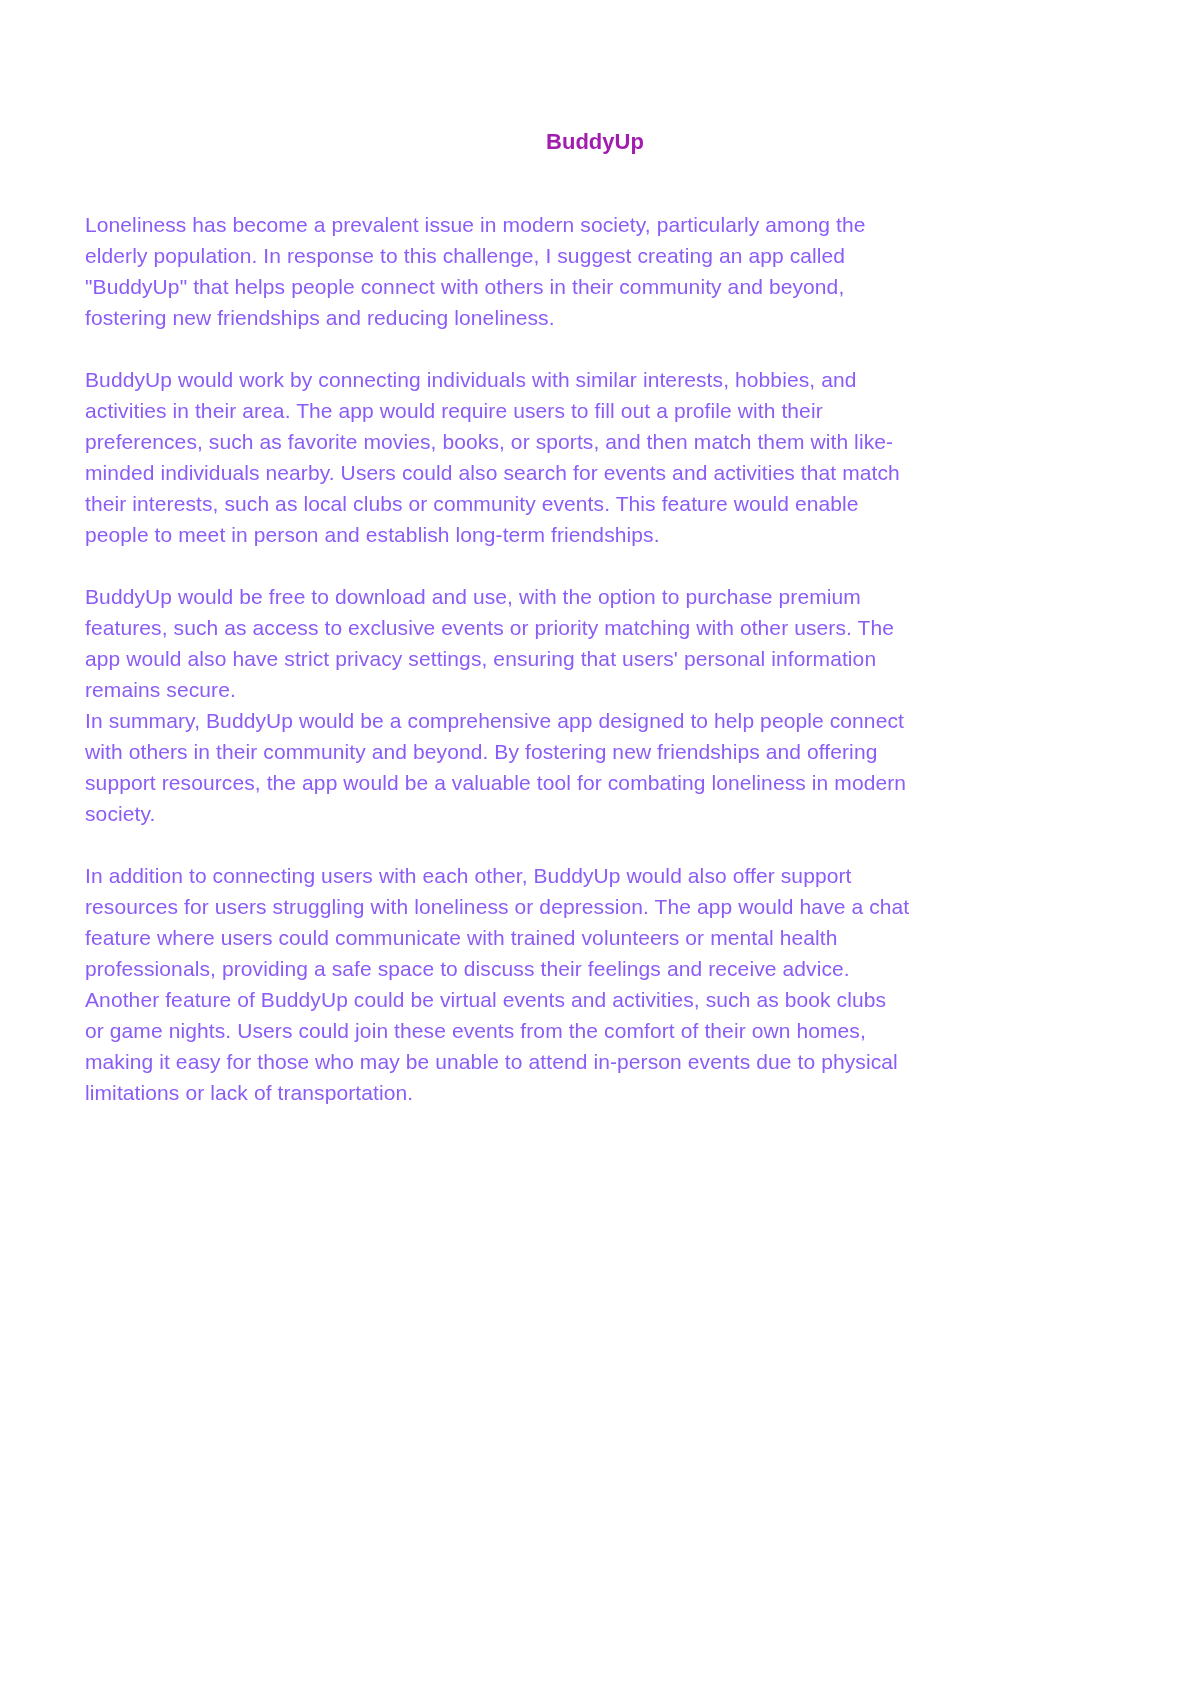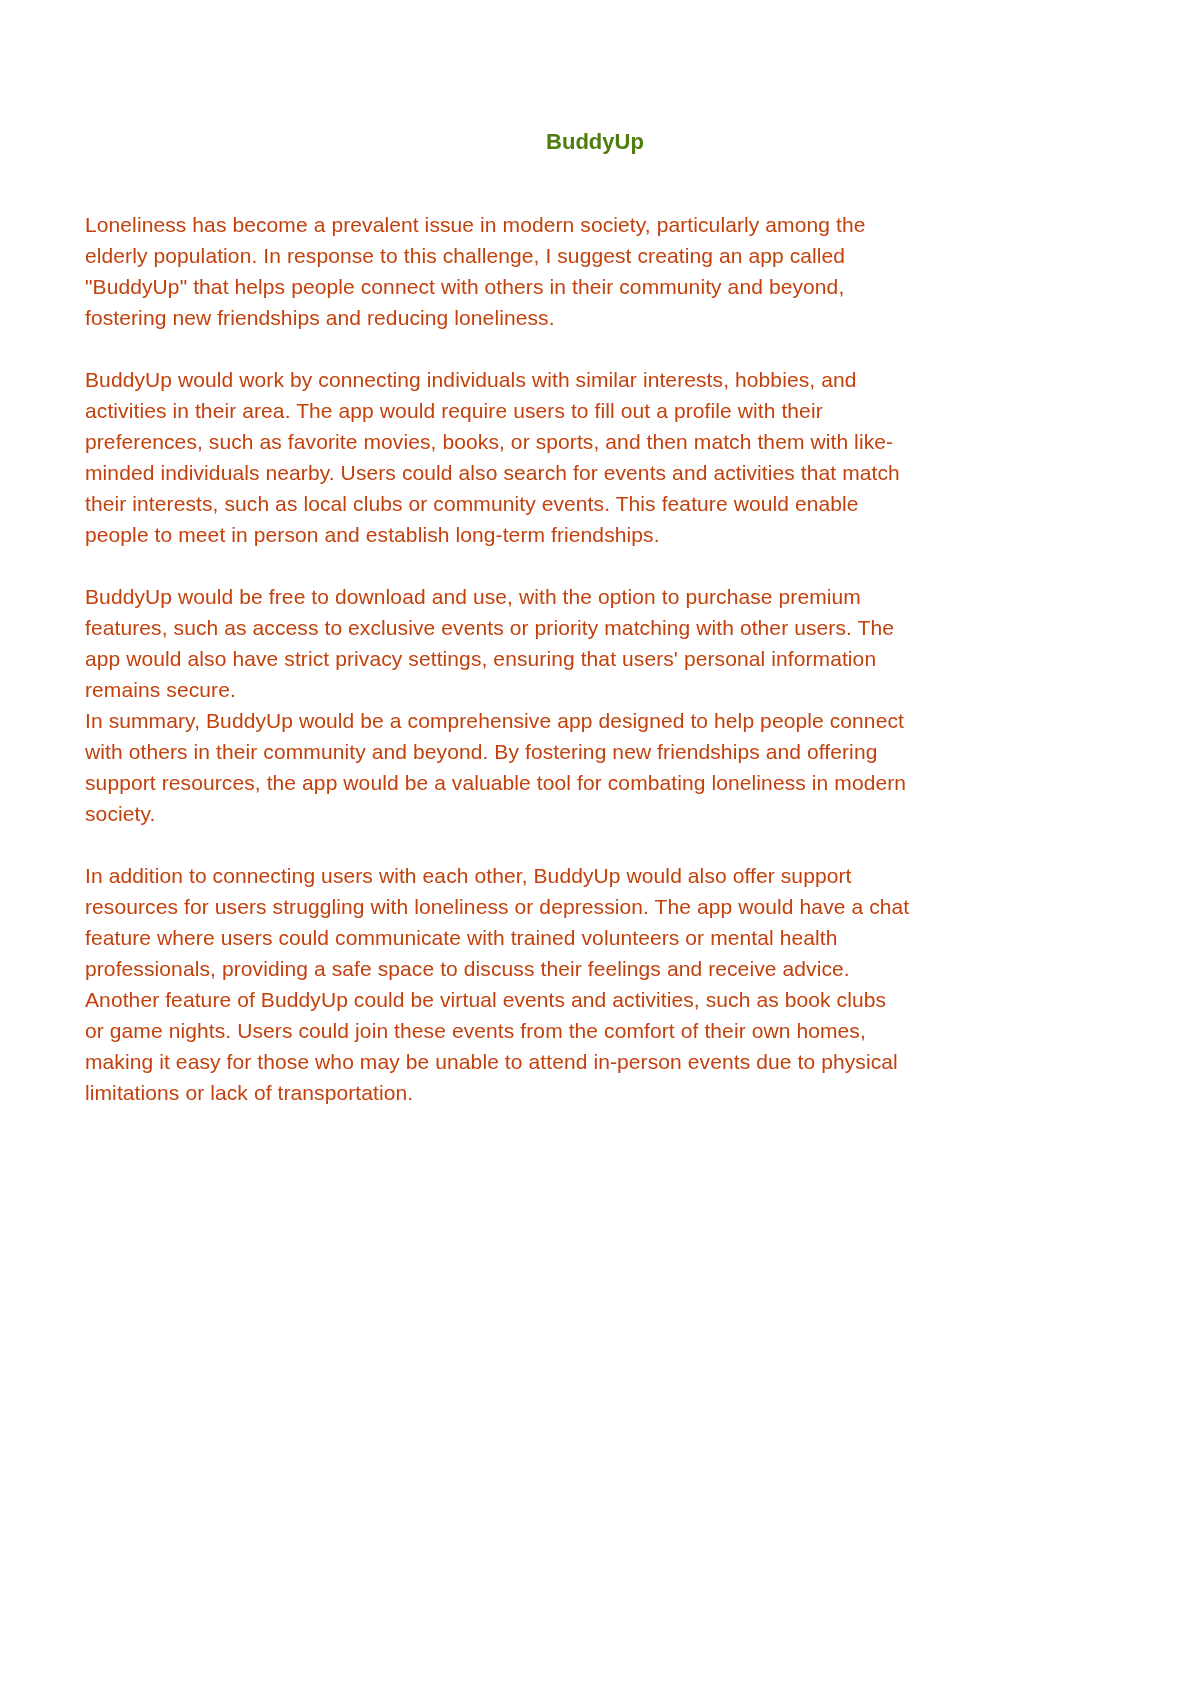--- a/index.html
+++ b/index.html
@@ -19,32 +19,32 @@
     width: 1190px;
     height: 1684px;
     padding: 128px 85px 0 85px;
     background: #ffffff;
   }
   .doc-title {
     text-align: center;
     font-size: 22px;
     line-height: 28px;
     font-weight: 700;
-    color: #4d7c0f;
+    color: #a21caf;
     margin: 0;
   }
   .doc-body {
     margin-top: 53px;
     max-width: 1020px;
   }
   .doc-paragraph {
     font-size: 21px;
     line-height: 31px;
     font-weight: 400;
-    color: #c2410c;
+    color: #8b5cf6;
     white-space: pre-line;
     margin: 0 0 31px 0;
     letter-spacing: 0.1px;
   }
   .doc-paragraph:last-child {
     margin-bottom: 0;
   }
 </style>
 </head>
 <body>

